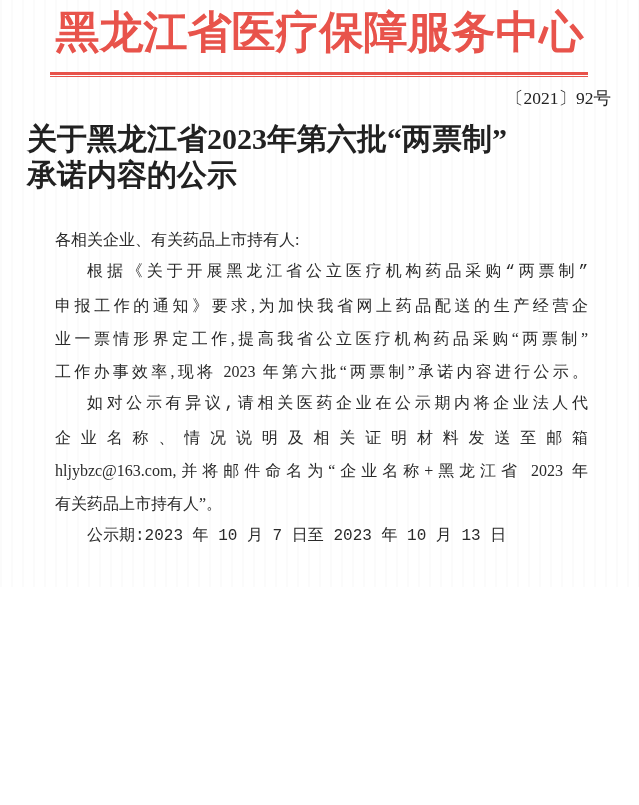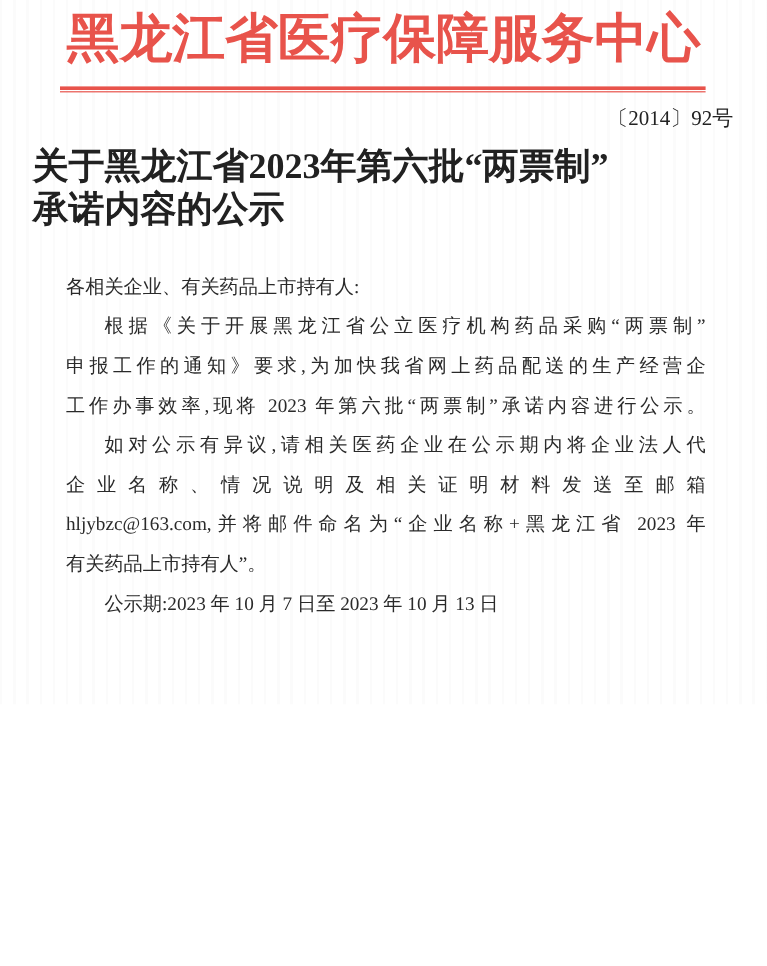--- a/index.html
+++ b/index.html
@@ -18,21 +18,21 @@
   .doc-number{position:absolute;top:86px;right:28px;font-size:17.5px;color:#222222;}
   .doc-title{
     position:absolute;top:121px;left:0;width:100%;text-align:left;
     font-size:30px;line-height:36px;font-weight:700;color:#212121;padding-left:27px;
   }
   .body-text{
     position:absolute;top:223px;left:55px;width:533px;
     font-size:16px;line-height:33px;color:#2a2a2a;
   }
   .line{min-height:33px;}
-  .indent{text-indent:2em;}
+  .indent{text-indent:2em;font-family:Liberation Mono, monospace;}
   .fill{text-align:justify;text-align-last:justify;}
   .attachment{
     position:absolute;top:591px;left:55px;width:533px;
     font-size:19.5px;line-height:33px;color:#2a2a2a;text-indent:2em;
   }
   .sig-org{
     position:absolute;top:659px;left:279px;width:238px;text-align:center;
     font-size:19.5px;color:#2a2a2a;
   }
   .sig-date{
@@ -49,31 +49,32 @@
 
 <div class="page">
 
   <div class="org-title">黑龙江省医疗保障服务中心</div>
 
   <div class="rule">
     <div class="rule-thick"></div>
     <div class="rule-thin"></div>
   </div>
 
-  <div class="doc-number">〔2014〕92号</div>
+  <div class="doc-number">〔2021〕92号</div>
 
   <div class="doc-title">
     <div>关于黑龙江省2023年第六批“两票制”</div>
     <div>承诺内容的公示</div>
   </div>
 
   <div class="body-text">
     <div class="line">各相关企业、有关药品上市持有人:</div>
     <div class="line indent fill">根据《关于开展黑龙江省公立医疗机构药品采购“两票制”</div>
     <div class="line fill">申报工作的通知》要求,为加快我省网上药品配送的生产经营企</div>
+    <div class="line fill">业一票情形界定工作,提高我省公立医疗机构药品采购“两票制”</div>
     <div class="line fill">工作办事效率,现将 2023 年第六批“两票制”承诺内容进行公示。</div>
     <div class="line indent fill">如对公示有异议,请相关医药企业在公示期内将企业法人代</div>
     <div class="line fill">企业名称、情况说明及相关证明材料发送至邮箱</div>
     <div class="line fill">hljybzc@163.com,并将邮件命名为“企业名称+黑龙江省 2023 年</div>
     <div class="line">有关药品上市持有人”。</div>
     <div class="line indent">公示期:2023 年 10 月 7 日至 2023 年 10 月 13 日</div>
   </div>
 
 
   <div class="sig-org">黑龙江省医疗保障服务中心</div>

